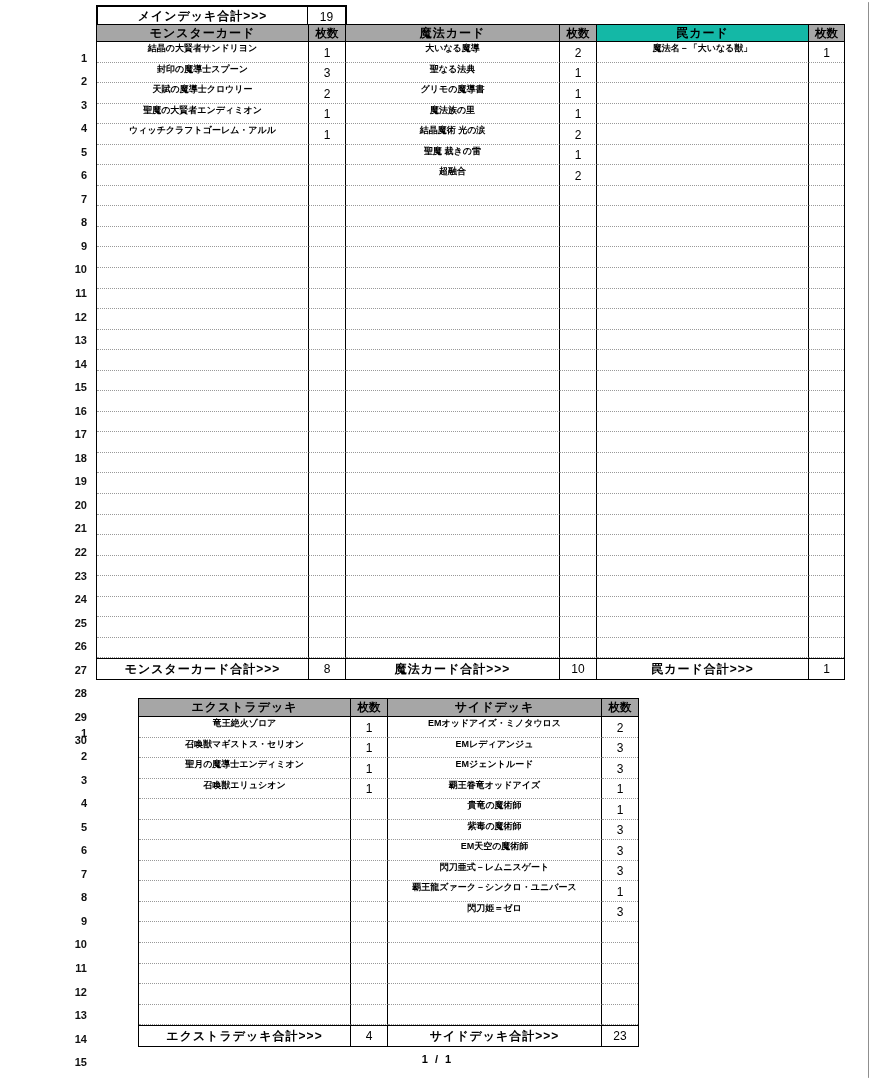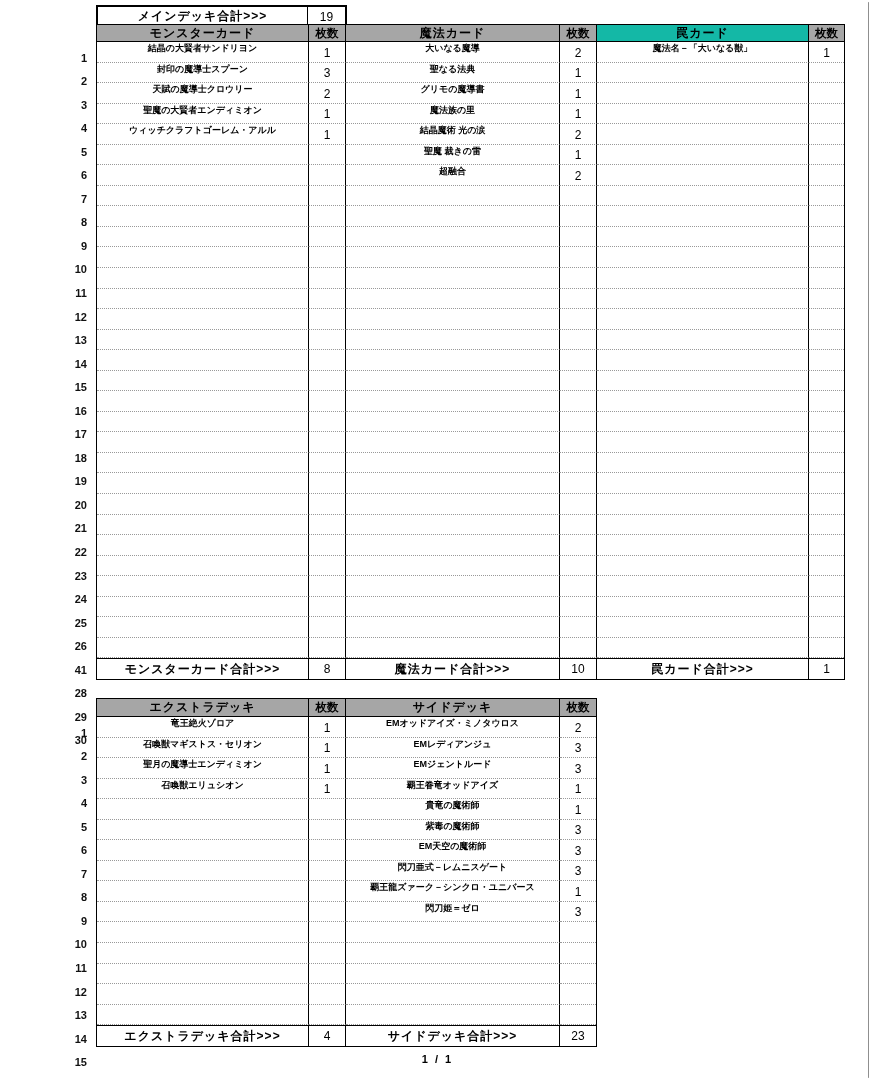--- a/index.html
+++ b/index.html
@@ -23,21 +23,21 @@
     border-right:1px solid #000;font-weight:bold;font-size:12px;
     display:flex;align-items:center;justify-content:center;letter-spacing:1px;
   }
   #main-total .tvalue{
     font-size:12px;display:flex;align-items:center;justify-content:center;
   }
 
   
   .deck-table{position:absolute;left:96px;border:1.5px solid #000;background:#fff;}
   #table1{top:24px;width:747px;}
-  #table2{top:698px;width:499px;}
+  #table2{top:698px;width:499px;margin-left:42px;}
   .row,.hrow,.frow{display:grid;}
   #table1 .row, #table1 .hrow, #table1 .frow{grid-template-columns:212px 37px 214px 37px 212px 35px;}
   #table2 .row, #table2 .hrow, #table2 .frow{grid-template-columns:212px 37px 214px 36px;}
 
   .hrow{height:16px;border-bottom:1.5px solid #000;}
   #table2 .hrow{height:17px;}
   .hrow > div{
     border-right:1px solid #000;
     font-weight:bold;font-size:12px;text-align:center;
     display:flex;align-items:center;justify-content:center;
@@ -113,21 +113,21 @@
       <div class="rownum">17</div>
       <div class="rownum">18</div>
       <div class="rownum">19</div>
       <div class="rownum">20</div>
       <div class="rownum">21</div>
       <div class="rownum">22</div>
       <div class="rownum">23</div>
       <div class="rownum">24</div>
       <div class="rownum">25</div>
       <div class="rownum">26</div>
-      <div class="rownum">41</div>
+      <div class="rownum">27</div>
       <div class="rownum">28</div>
       <div class="rownum">29</div>
       <div class="rownum">30</div>
     </div>
   <div id="table1" class="deck-table">
       <div class="hrow">
         <div class="hn" style="background: rgb(166, 166, 166);">モンスターカード</div>
         <div class="hc" style="background: rgb(166, 166, 166);">枚数</div>
         <div class="hn" style="background: rgb(166, 166, 166);">魔法カード</div>
         <div class="hc" style="background: rgb(166, 166, 166);">枚数</div>

